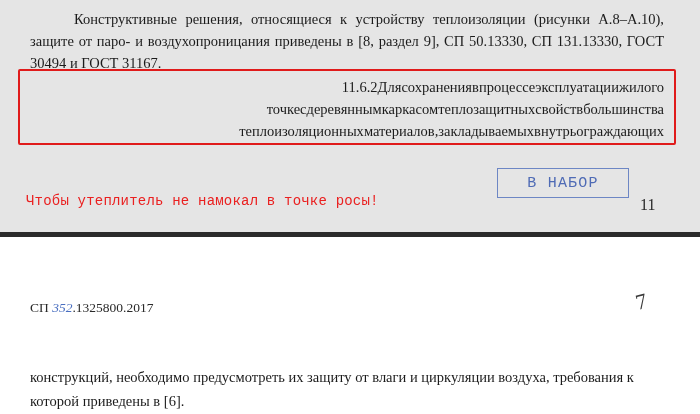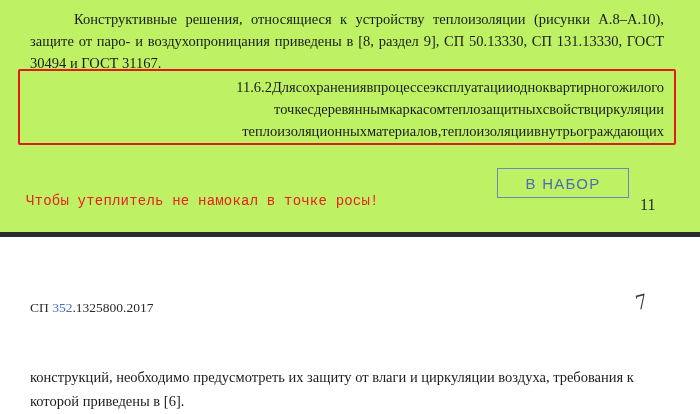--- a/index.html
+++ b/index.html
@@ -23,21 +23,21 @@
     height: 414px;
   }
 
   
   .upper-fragment {
     position: absolute;
     left: 0;
     top: 0;
     width: 700px;
     height: 232px;
-    background: #bef264;
+    background: #e5e5e5;
   }
 
   .para {
     position: absolute;
     font-family: "Liberation Serif", serif;
     font-size: 14.5px;
     line-height: 22px;
     color: #1b1b1b;
     text-align: justify;
   }
@@ -98,21 +98,21 @@
   
   .stamp {
     position: absolute;
     left: 497px;
     top: 168px;
     width: 132px;
     height: 30px;
     border: 1.6px solid #6d86c4;
     box-sizing: border-box;
     color: #4f6bb5;
-    font-family: Liberation Sans, sans-serif;
+    font-family: Liberation Mono, monospace;
     font-size: 15px;
     letter-spacing: 1.2px;
     display: flex;
     align-items: center;
     justify-content: center;
   }
 
   .page-number-top {
     position: absolute;
     left: 640px;
@@ -147,20 +147,21 @@
     position: absolute;
     left: 30px;
     top: 63px;
     font-family: "Liberation Serif", serif;
     font-size: 13.5px;
     color: #2a2a2a;
     white-space: nowrap;
   }
   .doc-code .blue-num {
     color: #4a6fc0;
+    font-style: italic;
   }
 
   .hand-mark {
     position: absolute;
     left: 636px;
     top: 52px;
     font-family: "Liberation Serif", serif;
     font-size: 22px;
     color: #3a3a3a;
     transform: rotate(-14deg);
@@ -190,36 +191,35 @@
 
     <div class="para para-2">
       <div class="jline">
         <span class="indent"></span>
         <span>11.6.2</span>
         <span>Для</span>
         <span>сохранения</span>
         <span>в</span>
         <span>процессе</span>
         <span>эксплуатации</span>
-        <span>одноквартирного</span>
         <span>жилого</span>
       </div>
       <div class="jline">
         <span>точке</span>
         <span>с</span>
         <span>деревянным</span>
         <span>каркасом</span>
         <span>теплозащитных</span>
         <span>свойств</span>
-        <span>циркуляции</span>
+        <span>большинства</span>
       </div>
       <div class="jline">
         <span>теплоизоляционных</span>
         <span>материалов,</span>
-        <span>теплоизоляции</span>
+        <span>закладываемых</span>
         <span>внутрь</span>
         <span>ограждающих</span>
       </div>
     </div>
 
     <div class="red-box"></div>
 
     <div class="red-note">Чтобы утеплитель не намокал в точке росы!</div>
 
     <div class="stamp">В НАБОР</div>

